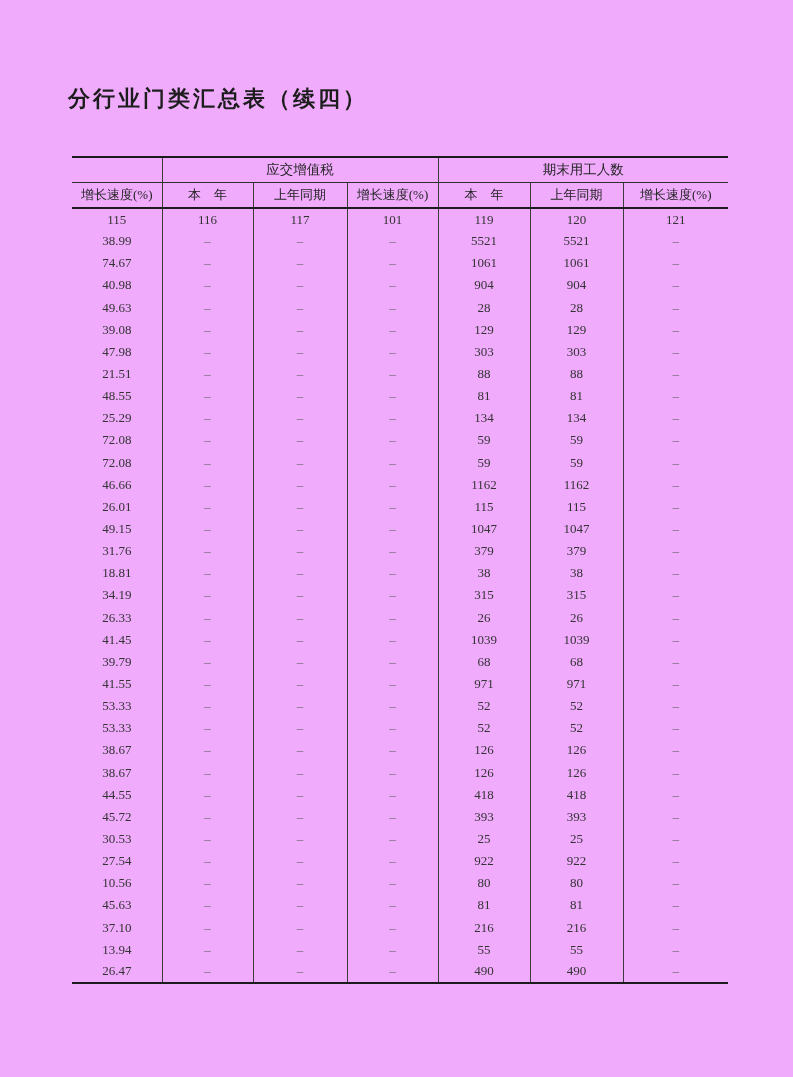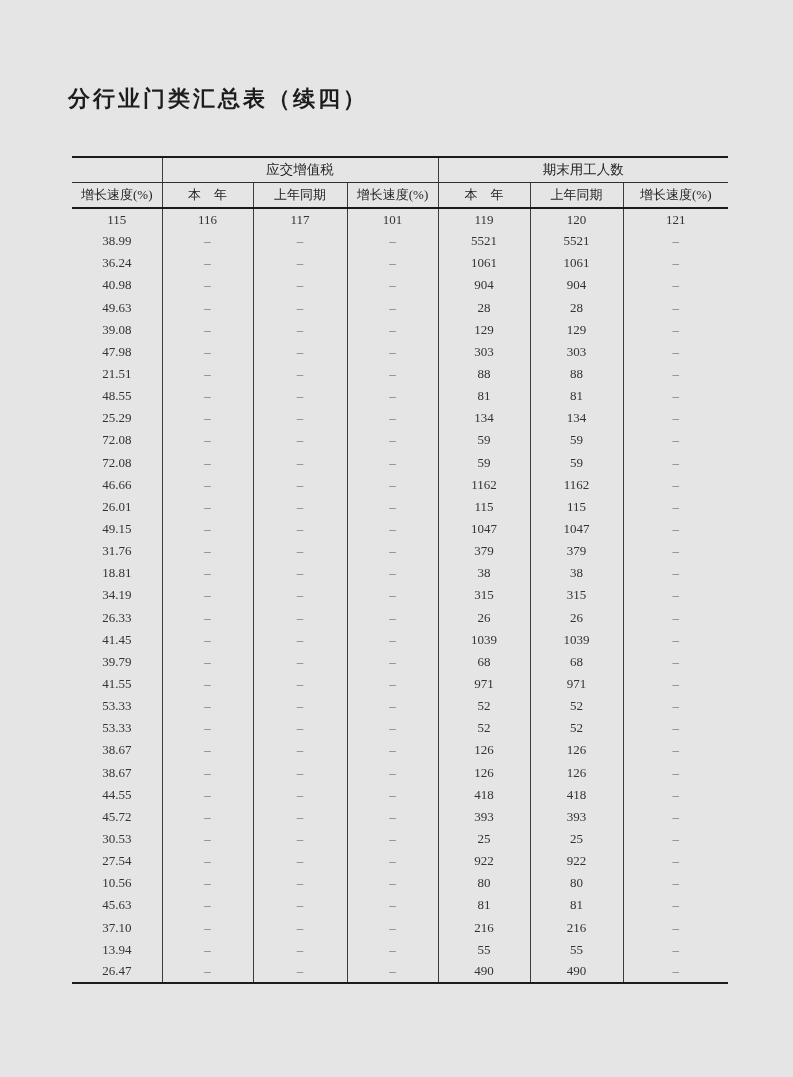--- a/index.html
+++ b/index.html
@@ -1,21 +1,21 @@
 <!DOCTYPE html>
 <html><head>
 <meta charset="utf-8">
 <style>
   * { box-sizing: border-box; }
   html, body { margin: 0; padding: 0; background: #ffffff; }
   .page {
     position: relative;
     width: 793px;
     height: 1077px;
-    background: #e5e5e5;
+    background: #f0abfc;
     font-family: "Liberation Serif", "DejaVu Serif", serif;
     color: #2b2b2b;
     overflow: hidden;
   }
   .title {
     position: absolute;
     left: 68px;
     top: 84px;
     margin: 0;
     font-family: "Liberation Sans", "DejaVu Sans", sans-serif;
@@ -113,21 +113,21 @@
         <tr>
           <td>38.99</td>
           <td class="dash">–</td>
           <td class="dash">–</td>
           <td class="dash">–</td>
           <td>5521</td>
           <td>5521</td>
           <td class="dash">–</td>
         </tr>
         <tr>
-          <td>36.24</td>
+          <td>74.67</td>
           <td class="dash">–</td>
           <td class="dash">–</td>
           <td class="dash">–</td>
           <td>1061</td>
           <td>1061</td>
           <td class="dash">–</td>
         </tr>
         <tr>
           <td>40.98</td>
           <td class="dash">–</td>

